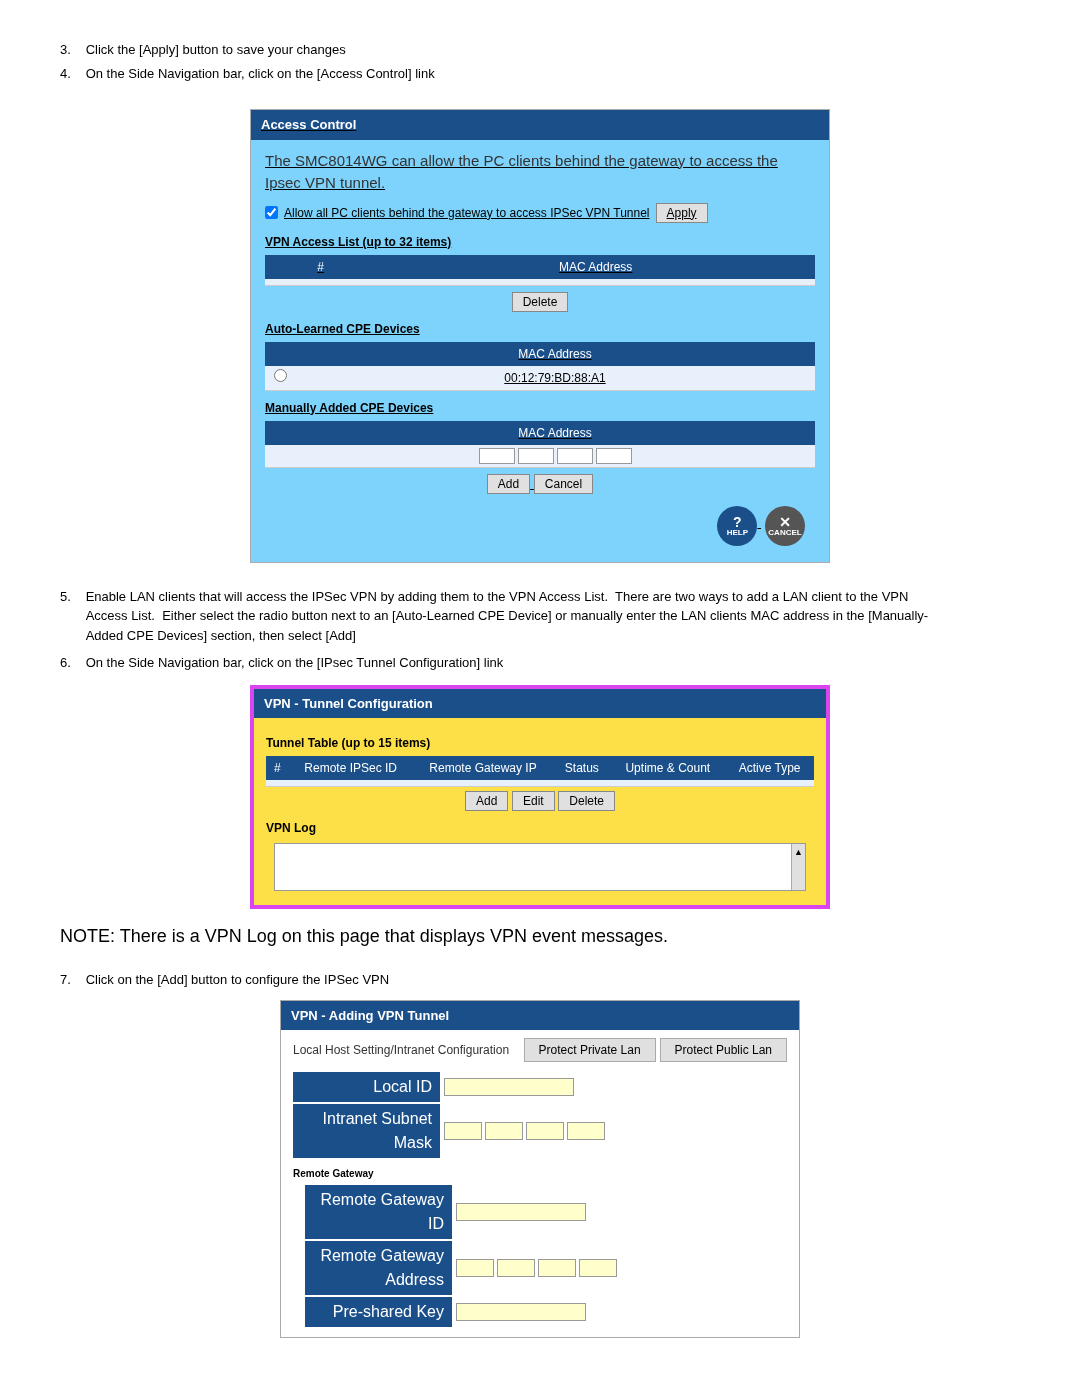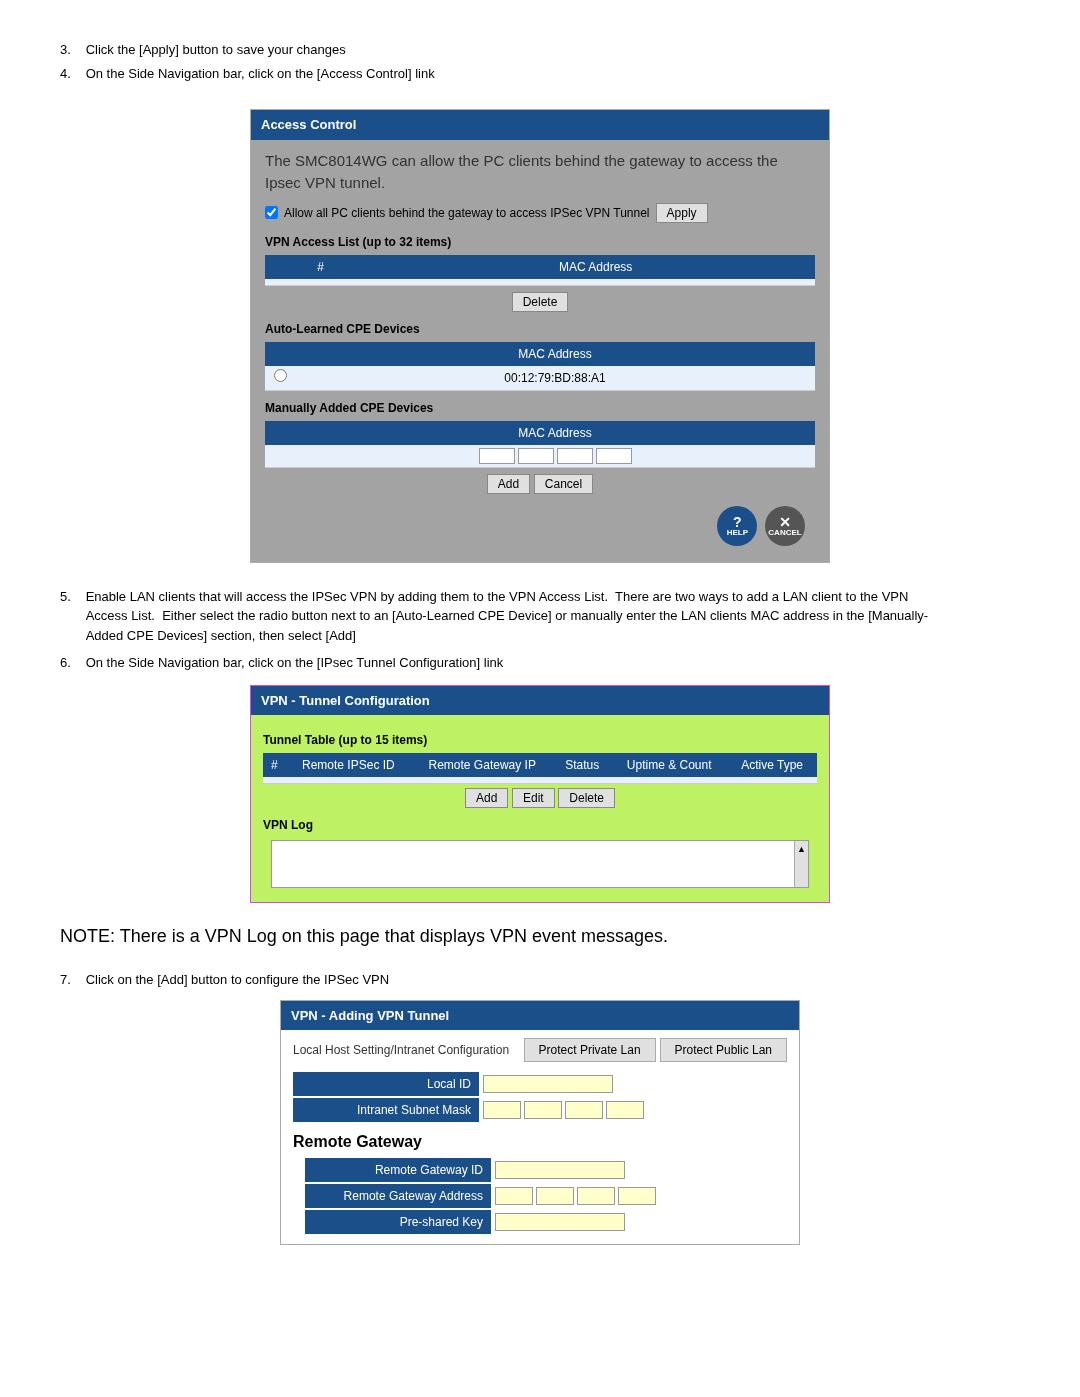--- a/index.html
+++ b/index.html
@@ -9,24 +9,25 @@
       background: #fff;
       color: #000;
       padding: 40px 60px;
       line-height: 1.5;
     }
 
     
     .panel {
       border: 1px solid #aaa;
       margin: 12px 0 24px 0;
-      background: #a3a3a3;
+      background: #7dd3fc;
       max-width: 580px;
       margin-left: auto;
       margin-right: auto;
+      text-decoration: underline;
     }
     .panel-title {
       background: #1a4f8a;
       color: #fff;
       font-weight: bold;
       padding: 5px 10px;
       font-size: 13px;
     }
     .panel-body {
       padding: 10px 14px;
@@ -105,23 +106,23 @@
       font-weight: bold;
       margin-left: 4px;
     }
     .icon-circle span {
       font-size: 14px;
       line-height: 1;
     }
 
     
     .vpn-panel {
-      border: 1px solid #d946ef;
-      margin: 12px auto 20px auto;
-      background: #bef264;
+      border: 4px solid #d946ef;
+      margin: 12px auto 14px auto;
+      background: #fde047;
       max-width: 580px;
     }
     .vpn-log-area {
       border: 1px solid #999;
       height: 48px;
       margin: 6px 8px;
       background: #fff;
       position: relative;
     }
     .vpn-log-scrollbar {
@@ -175,22 +176,22 @@
     .vpn-field-row {
       display: flex;
       align-items: center;
       margin-bottom: 2px;
     }
     .vpn-field-label {
       background: #1a4f8a;
       color: #fff;
       text-align: right;
       padding: 3px 8px;
-      width: 186px;
-      font-size: 12px;
+      width: 147px;
+      font-size: 16px;
       flex-shrink: 0;
     }
     .vpn-field-inputs {
       display: flex;
       gap: 3px;
       margin-left: 4px;
     }
     .vpn-input-sm {
       width: 38px;
       height: 18px;
@@ -201,21 +202,21 @@
     }
     .vpn-input-long {
       width: 130px;
       height: 18px;
       border: 1px solid #999;
       background: #ffffcc;
       padding: 1px 3px;
       font-size: 11px;
     }
     .vpn-section-title {
-      font-size: 16px;
+      font-size: 10px;
       font-weight: bold;
       margin: 8px 0 4px 0;
     }
 
     .remote-gateway-section {
       margin-left: 12px;
     }
   </style>
 </head>
 <body>

